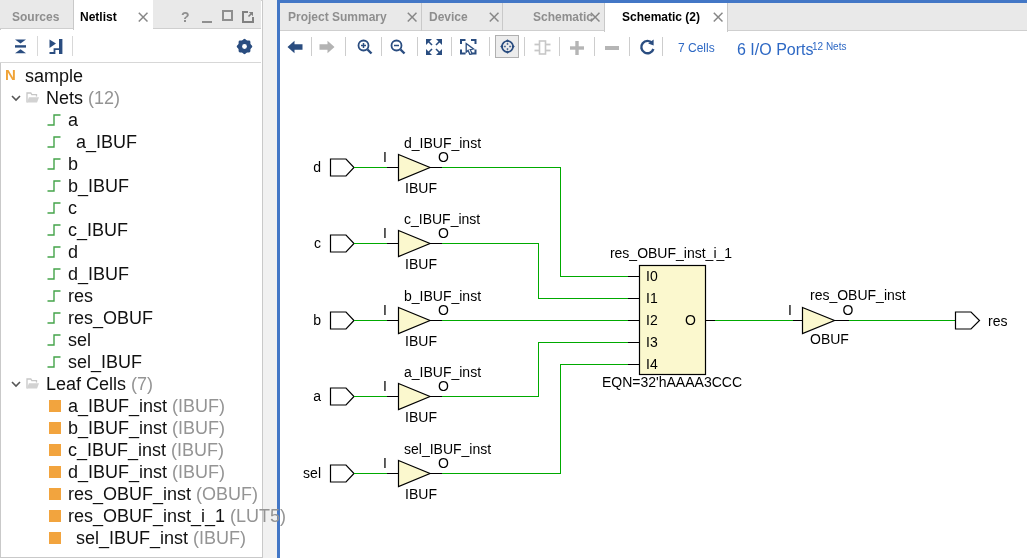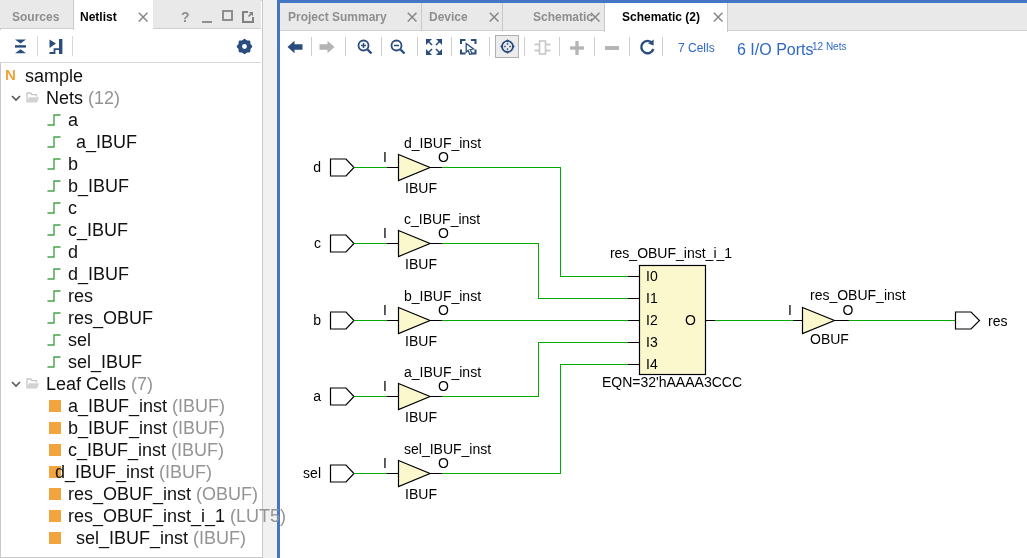--- a/index.html
+++ b/index.html
@@ -139,21 +139,21 @@
 <path d="M2.9,5.3 L13,5.3 L11.1,10.4 L1,10.4 Z" fill="#d2d2d2"></path>
   </svg>
 <div class="treerow" style="left:46px; top:376px;">Leaf Cells <span class="gray">(7)</span></div>
 <div class="abs" style="left:49px; top:400px; width:12px; height:12px; background:#f2a43e;"></div>
 <div class="treerow" style="left:68px; top:398px;">a_IBUF_inst <span class="gray">(IBUF)</span></div>
 <div class="abs" style="left:49px; top:422px; width:12px; height:12px; background:#f2a43e;"></div>
 <div class="treerow" style="left:68px; top:420px;">b_IBUF_inst <span class="gray">(IBUF)</span></div>
 <div class="abs" style="left:49px; top:444px; width:12px; height:12px; background:#f2a43e;"></div>
 <div class="treerow" style="left:68px; top:442px;">c_IBUF_inst <span class="gray">(IBUF)</span></div>
 <div class="abs" style="left:49px; top:466px; width:12px; height:12px; background:#f2a43e;"></div>
-<div class="treerow" style="left:55px; top:464px;">d_IBUF_inst <span class="gray">(IBUF)</span></div>
+<div class="treerow" style="left:68px; top:464px;">d_IBUF_inst <span class="gray">(IBUF)</span></div>
 <div class="abs" style="left:49px; top:488px; width:12px; height:12px; background:#f2a43e;"></div>
 <div class="treerow" style="left:68px; top:486px;">res_OBUF_inst <span class="gray">(OBUF)</span></div>
 <div class="abs" style="left:49px; top:510px; width:12px; height:12px; background:#f2a43e;"></div>
 <div class="treerow" style="left:68px; top:508px;">res_OBUF_inst_i_1 <span class="gray">(LUT5)</span></div>
 <div class="abs" style="left:49px; top:532px; width:12px; height:12px; background:#f2a43e;"></div>
 <div class="treerow" style="left:76px; top:530px;">sel_IBUF_inst <span class="gray">(IBUF)</span></div>
 
 <div class="abs tabtxt" style="left:288px; top:10px;">Project Summary</div>
 <svg class="abs" style="left:407px; top:12px;" width="10.6" height="10.6" viewBox="0 0 10.6 10.6">
     <line x1="0.8" y1="0.8" x2="9.5" y2="9.5" stroke="#878787" stroke-width="1.5"></line>

